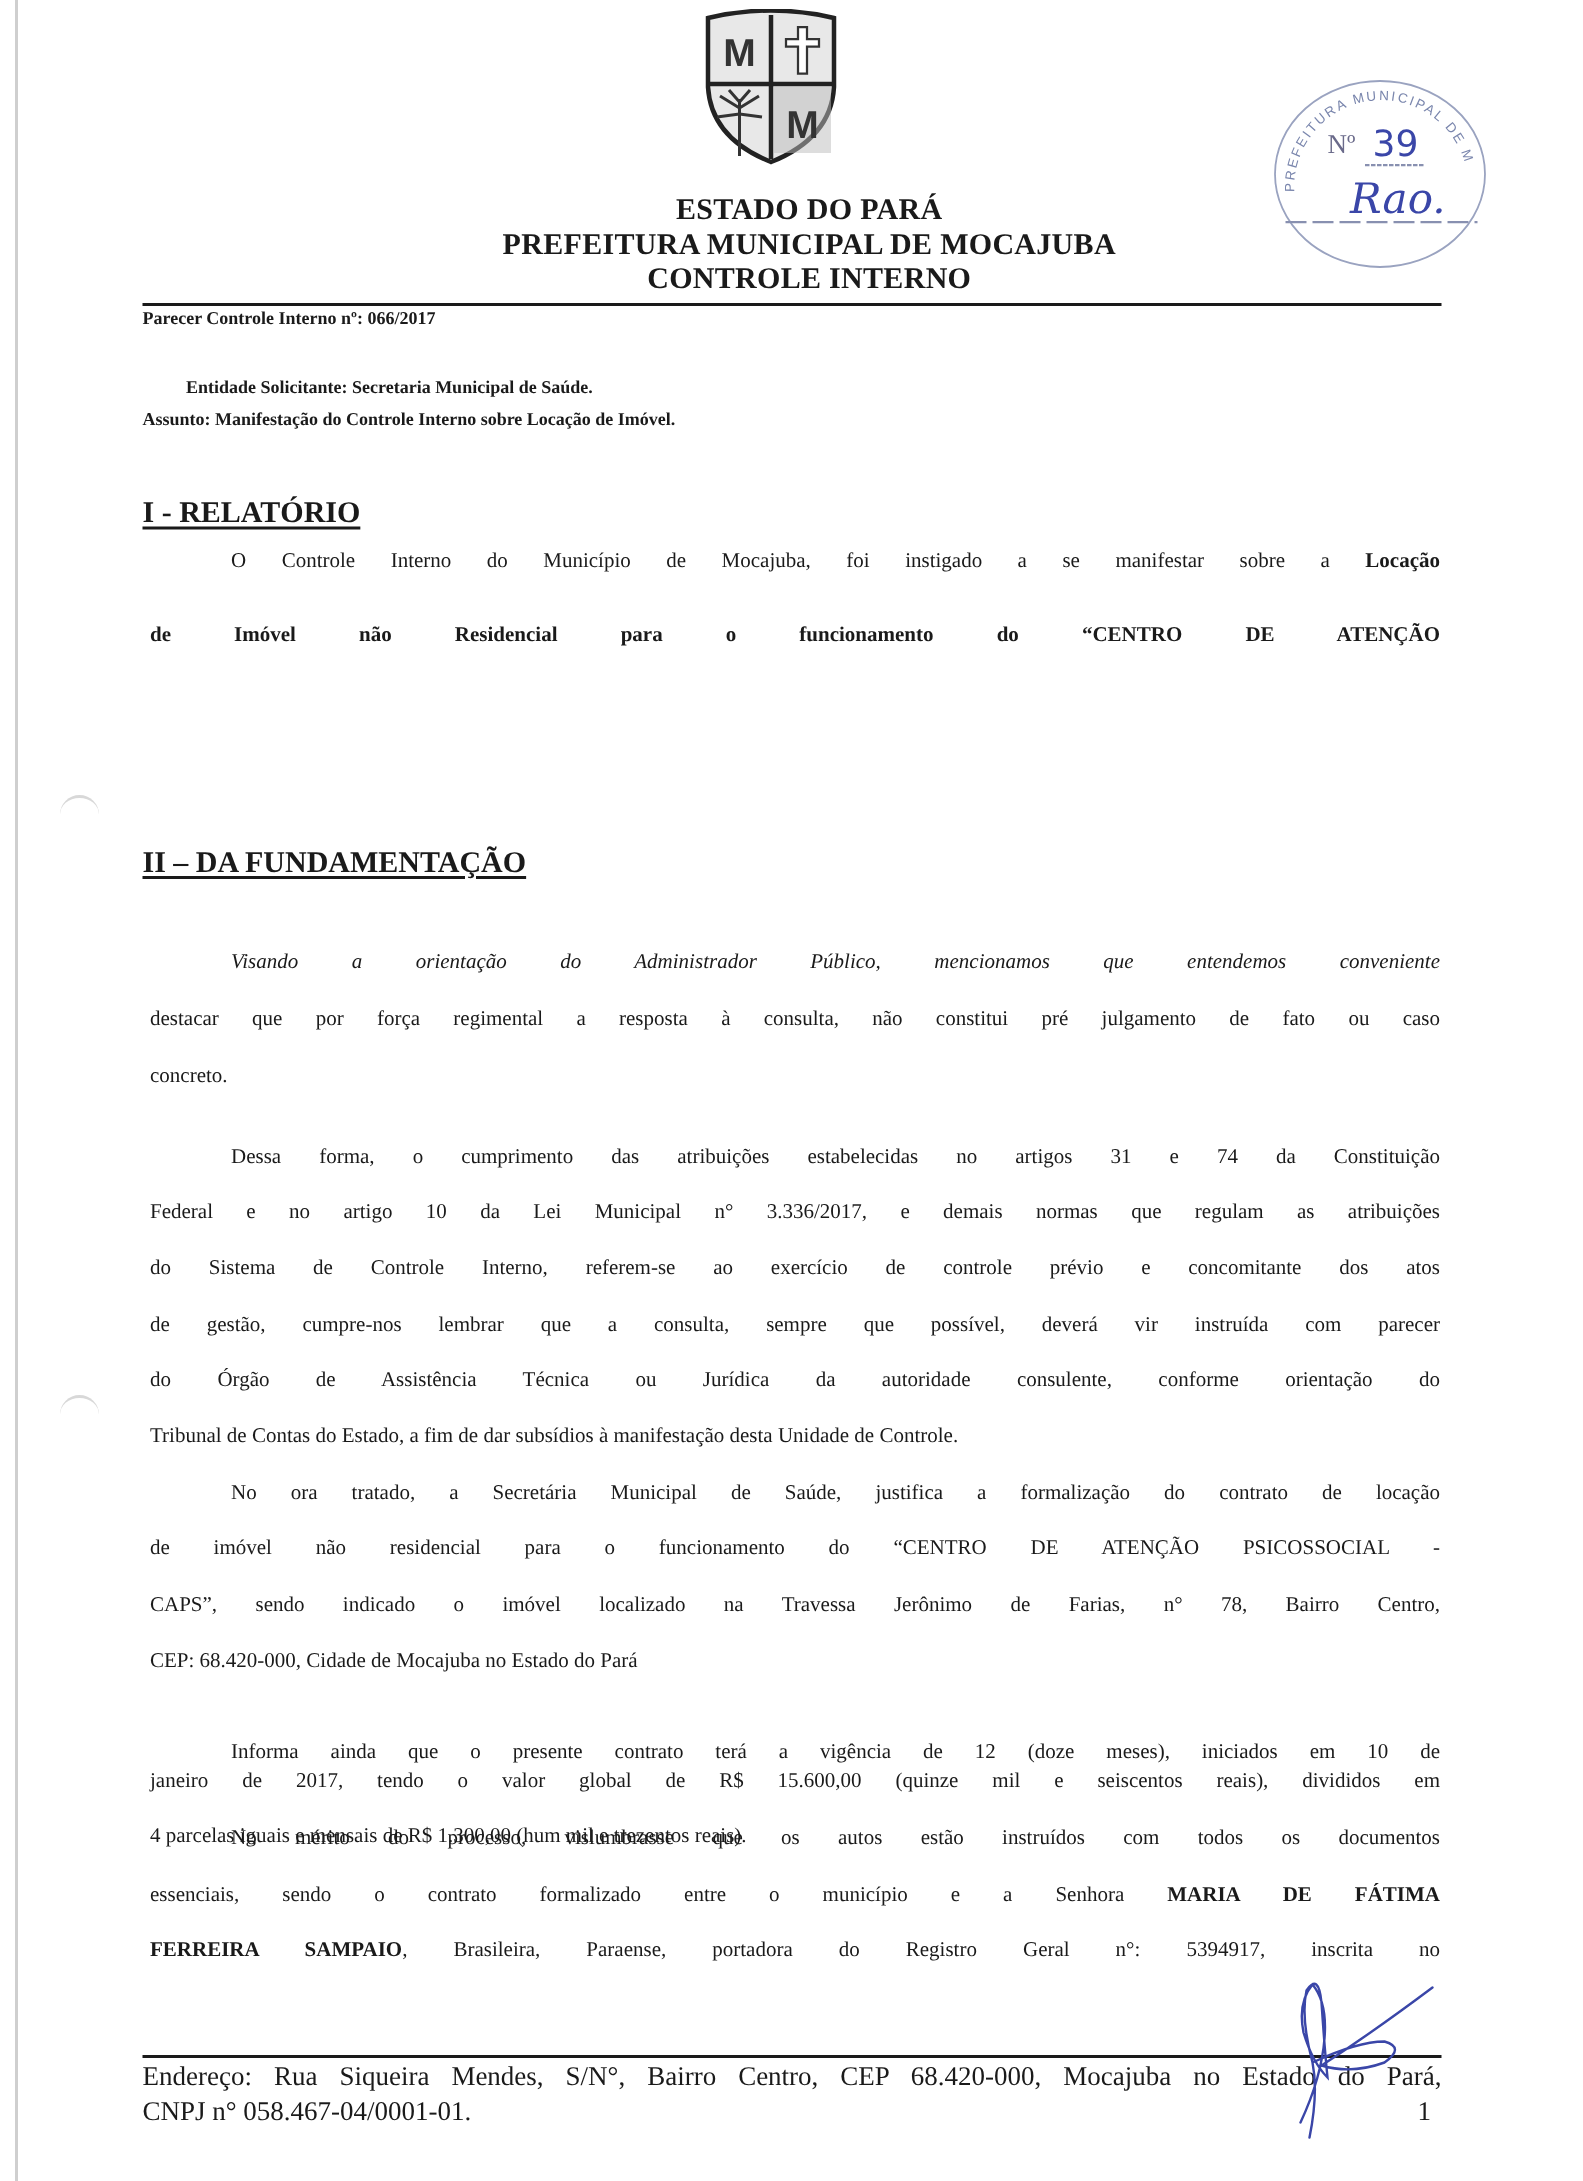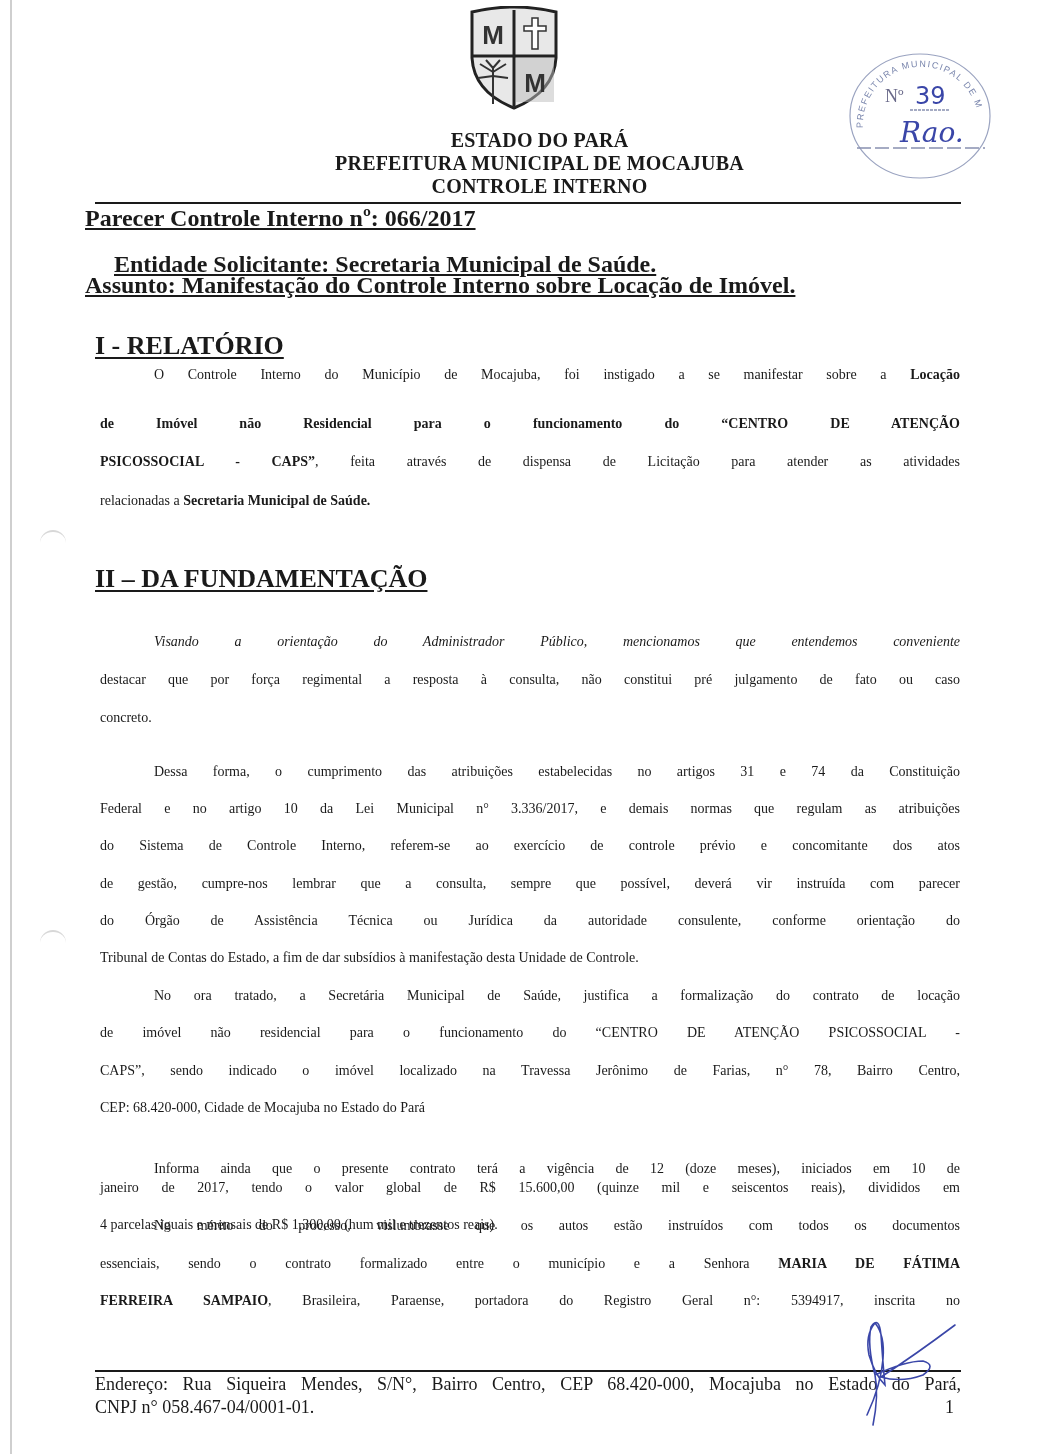--- a/index.html
+++ b/index.html
@@ -17,24 +17,24 @@
   
   .stamp { position: absolute; left: 845px; top: 50px; width: 150px; height: 130px; }
 
   .header-title { position: absolute; left: 0; width: 1055px; text-align: center; font-weight: bold; font-size: 20px; letter-spacing: 0.2px; }
   .h1 { top: 129px; padding-left: 12px; }
   .h2 { top: 152px; padding-left: 12px; }
   .h3 { top: 175px; padding-left: 12px; }
 
   .rule-top { position: absolute; left: 95px; top: 202px; width: 866px; height: 2px; background: #1a1a1a; }
 
-  .meta-line { position: absolute; left: 85px; font-weight: bold; font-size: 24px; text-decoration: underline; }
+  .meta-line { position: absolute; left: 95px; font-weight: bold; font-size: 12px; }
   .m1 { top: 205px; } .m2 { top: 228px; margin-top: 44px; } .m3 { top: 251px; margin-left: 29px; }
 
-  .section-heading { position: absolute; left: 95px; font-weight: bold; font-size: 26px; text-decoration: underline; text-underline-offset: 3px; }
+  .section-heading { position: absolute; left: 95px; font-weight: bold; font-size: 20px; text-decoration: underline; text-underline-offset: 3px; }
   .sh1 { top: 331px; }
   .sh2 { top: 564px; }
 
   .para-line { position: absolute; left: 100px; width: 860px; font-size: 14px; white-space: nowrap; }
   .justify { text-align: justify; text-align-last: justify; white-space: normal; }
   .indent { padding-left: 54px; box-sizing: border-box; }
   b { font-weight: bold; }
 
   .rule-bottom { position: absolute; left: 95px; top: 1370px; width: 866px; height: 2px; background: #1a1a1a; }
   .footer-line { position: absolute; left: 95px; font-size: 18px; white-space: nowrap; }
@@ -91,26 +91,20 @@
   <div class="meta-line m3">Entidade Solicitante: Secretaria Municipal de Saúde.</div>
 
   <div class="section-heading sh1">I - RELATÓRIO</div>
 
   <div class="para-line justify indent" style="top:367px">
     <span>O Controle Interno do Município de Mocajuba, foi instigado a se manifestar sobre a </span><b>Locação</b>
   </div>
   <div class="para-line justify" style="top:416px">
     <b>de Imóvel não Residencial para o funcionamento do “CENTRO DE ATENÇÃO</b>
   </div>
-  <div class="para-line justify" style="top:454px">
-    <b>PSICOSSOCIAL - CAPS”</b><span>, feita através de dispensa de Licitação para atender as atividades</span>
-  </div>
-  <div class="para-line" style="top:493px">
-    <span>relacionadas a </span><b>Secretaria Municipal de Saúde.</b>
-  </div>
 
   <div class="section-heading sh2">II – DA FUNDAMENTAÇÃO</div>
 
   <div id="fund-lines">
       <div class="para-line justify indent" style="top: 634px; font-style: italic;">Visando a orientação do Administrador Público, mencionamos que entendemos conveniente</div>
       <div class="para-line justify" style="top: 672px;">destacar que por força regimental a resposta à consulta, não constitui pré julgamento de fato ou caso</div>
       <div class="para-line" style="top: 710px;">concreto.</div>
       <div class="para-line justify indent" style="top: 764px;">Dessa forma,  o cumprimento das atribuições estabelecidas no artigos 31 e 74 da Constituição</div>
       <div class="para-line justify" style="top: 801px;">Federal e no artigo 10 da  Lei Municipal n° 3.336/2017, e demais normas que regulam as atribuições</div>
       <div class="para-line justify" style="top: 838px;">do Sistema de Controle Interno, referem-se ao exercício de controle prévio e concomitante dos atos</div>

